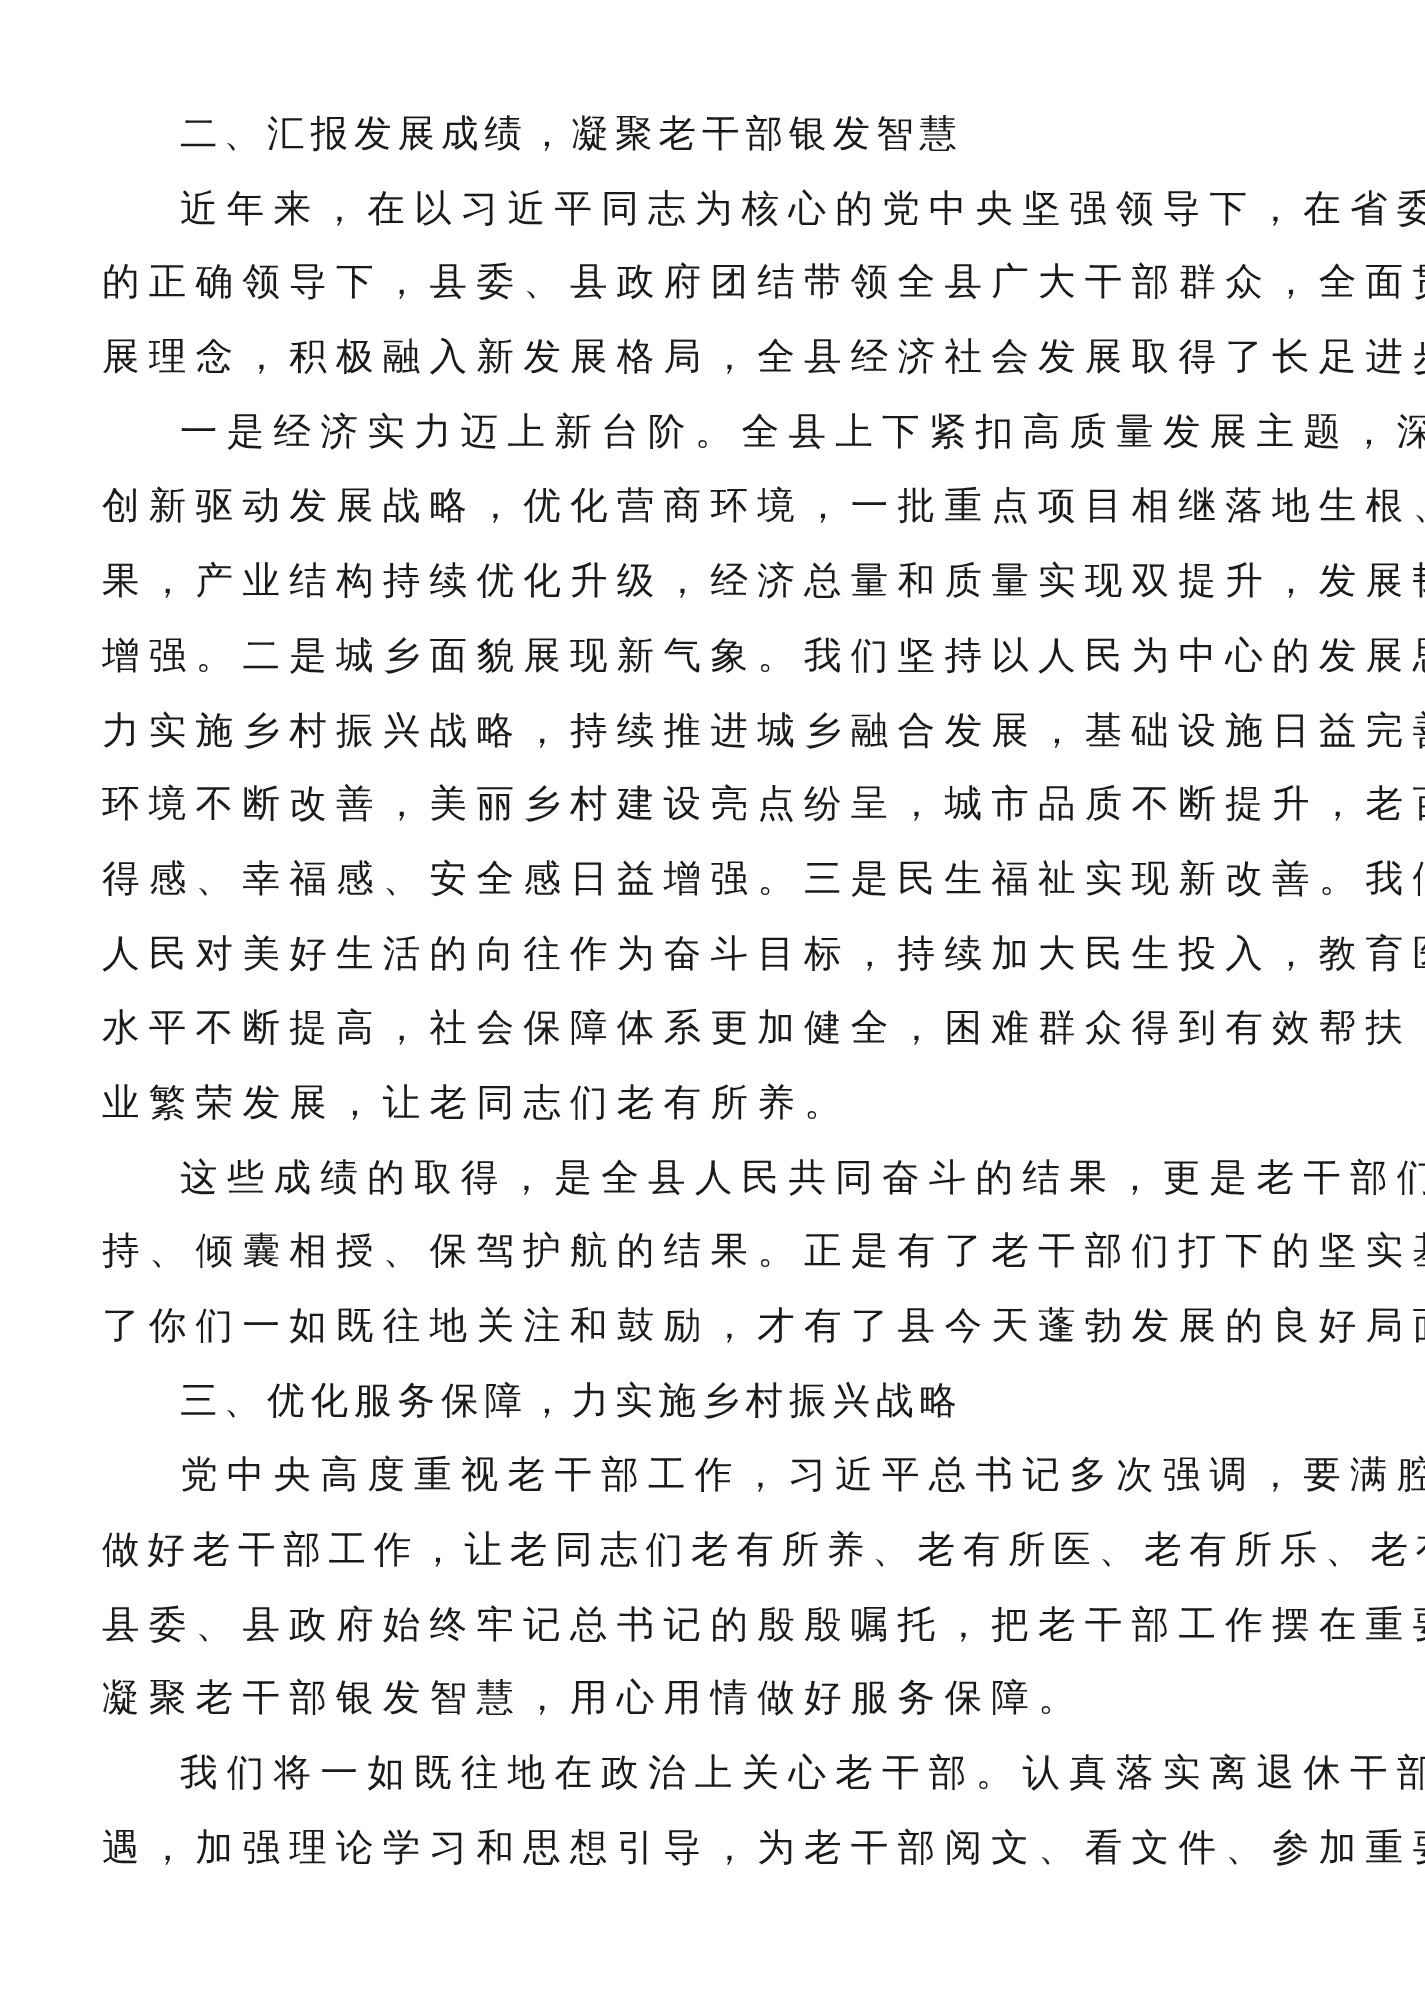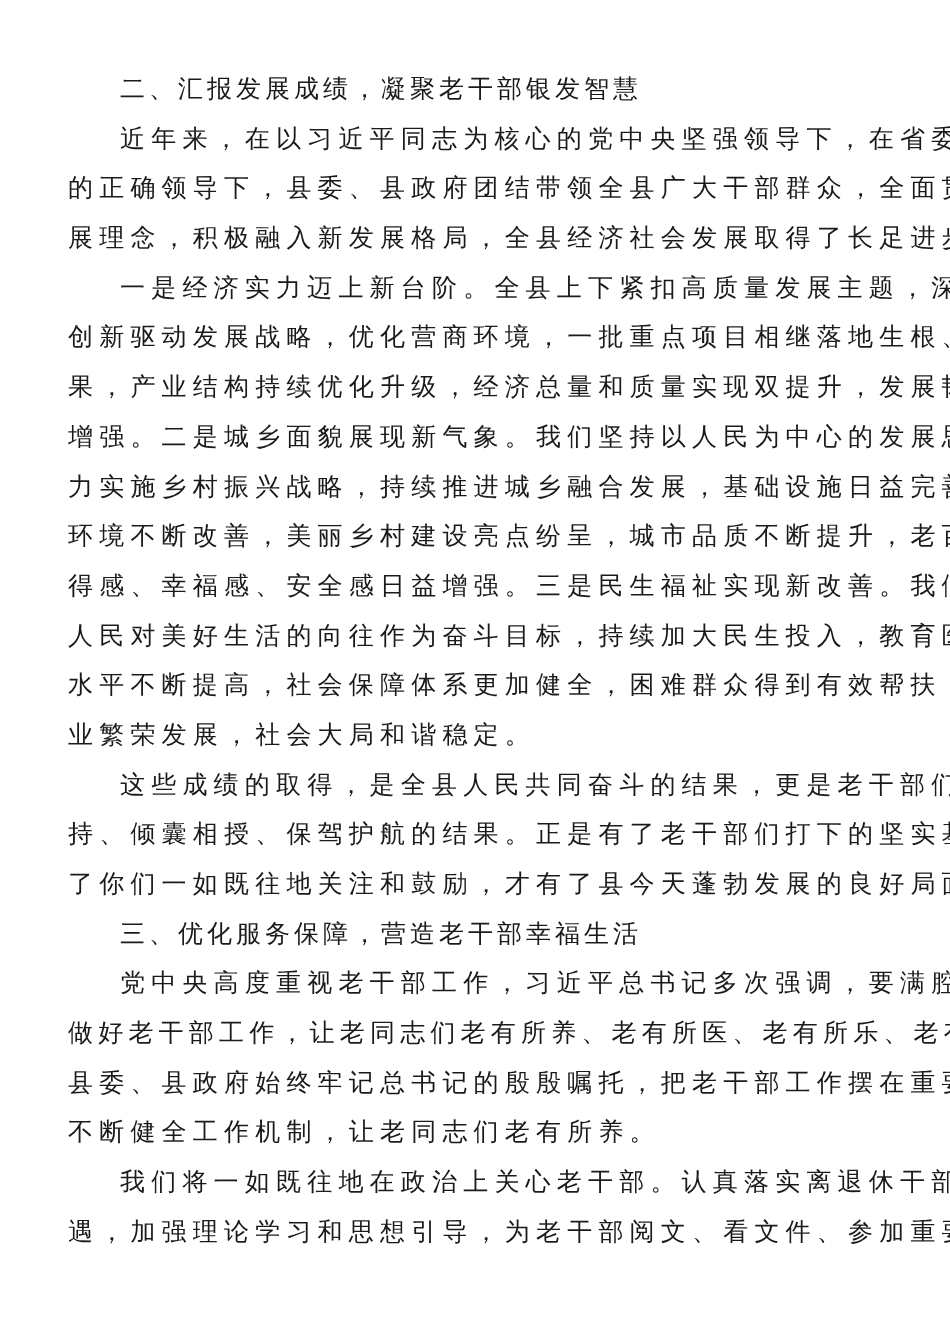--- a/index.html
+++ b/index.html
@@ -51,36 +51,36 @@
   <div>
     <div class="line indent">一是经济实力迈上新台阶。全县上下紧扣高质量发展主题，深入实施</div>
     <div class="line">创新驱动发展战略，优化营商环境，一批重点项目相继落地生根、开花结</div>
     <div class="line">果，产业结构持续优化升级，经济总量和质量实现双提升，发展韧性持续</div>
     <div class="line">增强。二是城乡面貌展现新气象。我们坚持以人民为中心的发展思想，着</div>
     <div class="line">力实施乡村振兴战略，持续推进城乡融合发展，基础设施日益完善，人居</div>
     <div class="line">环境不断改善，美丽乡村建设亮点纷呈，城市品质不断提升，老百姓的获</div>
     <div class="line">得感、幸福感、安全感日益增强。三是民生福祉实现新改善。我们始终把</div>
     <div class="line">人民对美好生活的向往作为奋斗目标，持续加大民生投入，教育医疗服务</div>
     <div class="line">水平不断提高，社会保障体系更加健全，困难群众得到有效帮扶，文化事</div>
-    <div class="line">业繁荣发展，社会大局和谐稳定。</div>
+    <div class="line">业繁荣发展，让老同志们老有所养。</div>
   </div>
 
   <div>
     <div class="line indent">这些成绩的取得，是全县人民共同奋斗的结果，更是老干部们关心支</div>
     <div class="line">持、倾囊相授、保驾护航的结果。正是有了老干部们打下的坚实基础，有</div>
     <div class="line">了你们一如既往地关注和鼓励，才有了县今天蓬勃发展的良好局面。</div>
   </div>
 
-  <div class="line indent heading">三、优化服务保障，营造老干部幸福生活</div>
+  <div class="line indent heading">三、优化服务保障，力实施乡村振兴战略</div>
 
   <div>
     <div class="line indent">党中央高度重视老干部工作，习近平总书记多次强调，要满腔热情地</div>
     <div class="line" style="letter-spacing:5.2px;">做好老干部工作，让老同志们老有所养、老有所医、老有所乐、老有所为。</div>
     <div class="line">县委、县政府始终牢记总书记的殷殷嘱托，把老干部工作摆在重要位置，</div>
-    <div class="line">不断健全工作机制，让老同志们老有所养。</div>
+    <div class="line">凝聚老干部银发智慧，用心用情做好服务保障。</div>
   </div>
 
   <div>
     <div class="line indent">我们将一如既往地在政治上关心老干部。认真落实离退休干部政治待</div>
     <div class="line">遇，加强理论学习和思想引导，为老干部阅文、看文件、参加重要会议等</div>
   </div>
 
 </div>
 
 </body></html>

